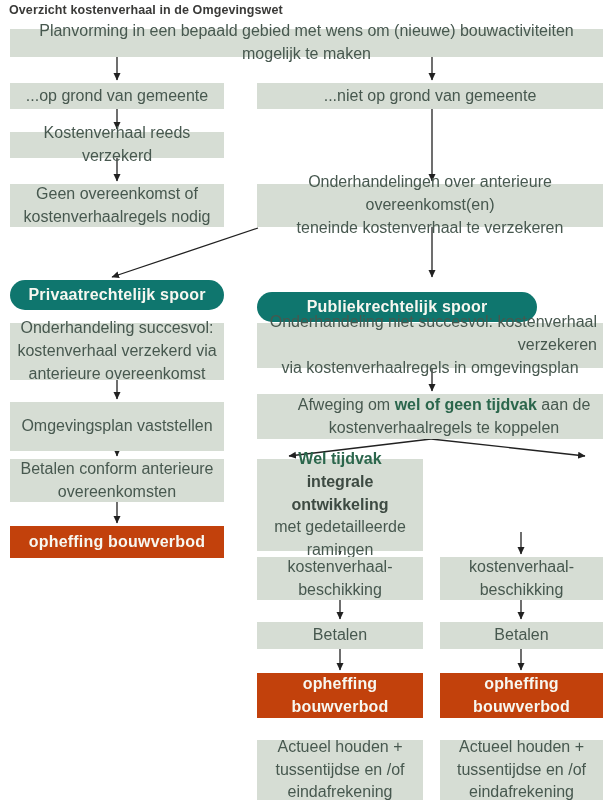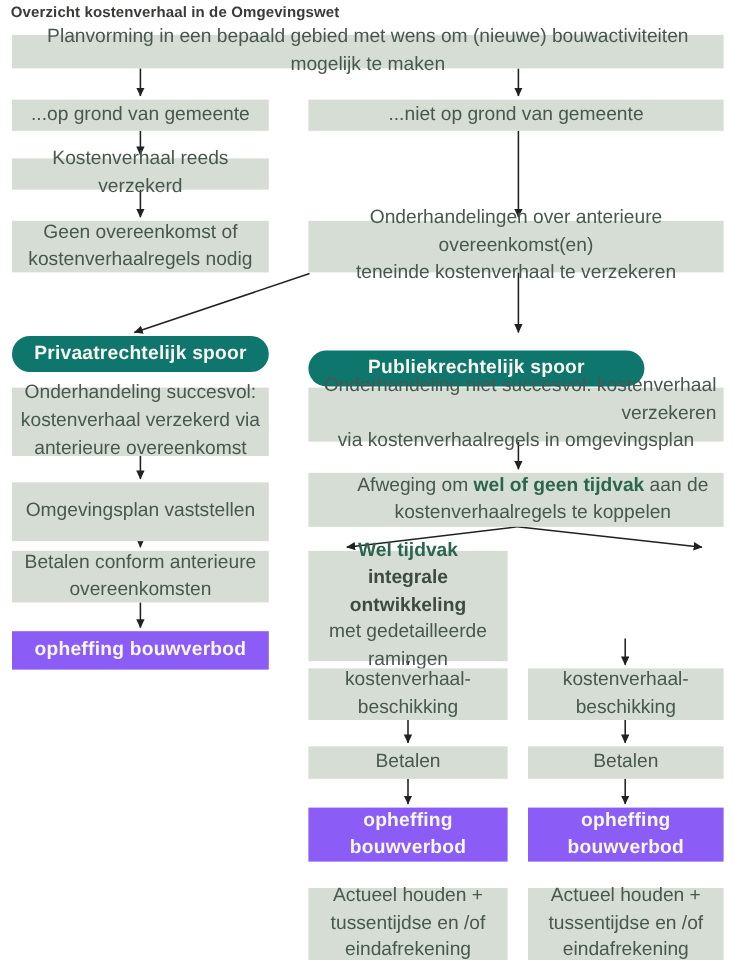--- a/index.html
+++ b/index.html
@@ -14,21 +14,21 @@
     letter-spacing:0.1px;
   }
   .box {
     position:absolute; box-sizing:border-box;
     display:flex; flex-direction:column; align-items:center; justify-content:center;
     text-align:center; padding:2px 6px;
     font-size:16px; line-height:1.42; color:#47584f;
     background:#d6ddd4;
   }
   .box.dark  { background:#0f766e; color:#f7f7f0; font-weight:bold; letter-spacing:0.2px;border-radius:15px; }
-  .box.bright{ background:#8b5cf6; color:#f7f7f0; font-weight:bold; letter-spacing:0.2px; }
+  .box.bright{ background:#c2410c; color:#f7f7f0; font-weight:bold; letter-spacing:0.2px; }
   .emph-green { font-weight:bold; color:#2b664c; }
   .emph-dark  { font-weight:bold; color:#3d4a42; }
   .arrows { position:absolute; left:0; top:0; pointer-events:none; }
   .line { display:block; }
 </style>
 </head>
 <body>
 
 <div class="canvas">
 

